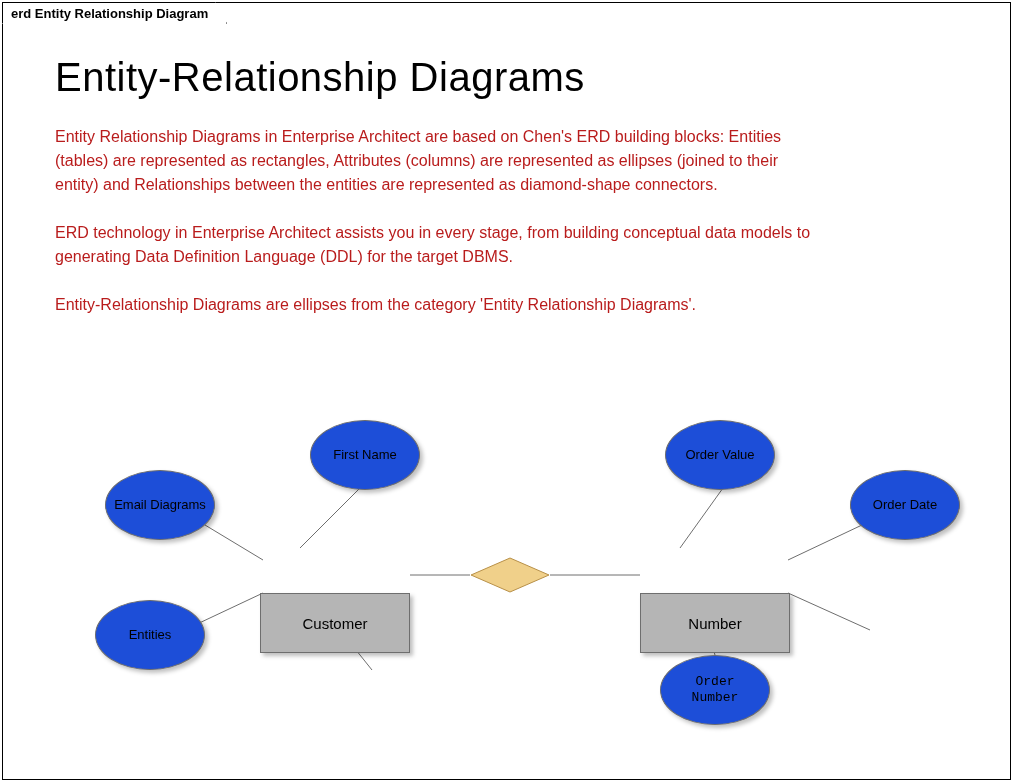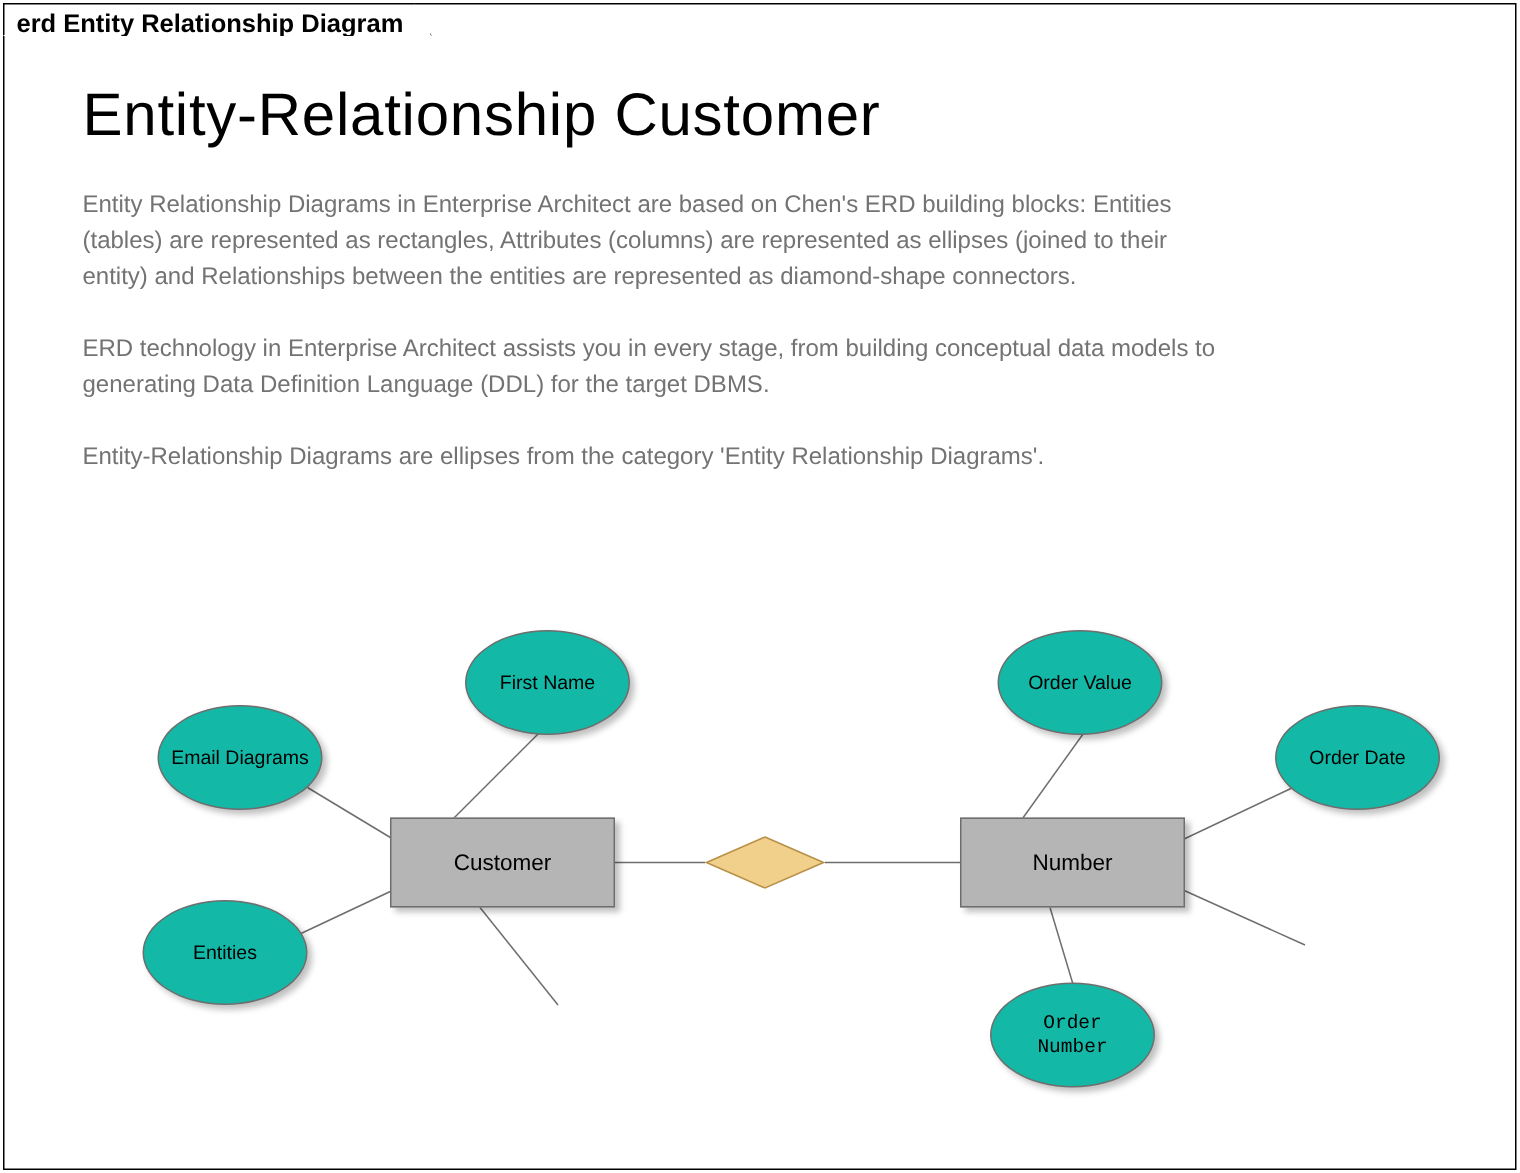--- a/index.html
+++ b/index.html
@@ -16,67 +16,68 @@
       width: 1009px; height: 778px;
       border: 1px solid #000;
     }
     .tab {
       position: absolute;
       left: -1px; top: -1px;
       height: 22px;
       background: #fff;
       border: 1px solid #000;
       border-bottom: 1px solid #fff;
-      font-size: 17px;
+      font-size: 13px;
       font-weight: bold;
       padding: 3px 18px 3px 8px;
       clip-path: polygon(0 0, calc(100% - 12px) 0, 100% 100%, 0 100%);
     }
     .content {
       position: absolute;
       left: 55px; top: 55px;
       width: 900px;
     }
     .title {
       font-size: 40px;
       font-weight: 400;
       margin-bottom: 25px;
       letter-spacing: 0.5px;
     }
     .para {
       font-size: 16px;
       line-height: 1.5;
       margin-bottom: 24px;
       max-width: 760px;
-      color: #737373;
+      color: #b91c1c;
     }
     .diagram-area {
       position: absolute;
       left: 0; top: 0;
       width: 1013px; height: 782px;
       pointer-events: none;
     }
     .shape {
       position: absolute;
       pointer-events: auto;
     }
     .entity {
       width: 150px; height: 60px;
       background: #b5b5b5;
       border: 1px solid #6e6e6e;
       display: flex;
       align-items: center;
       justify-content: center;
       font-size: 15px;
       box-shadow: 3px 3px 4px rgba(0,0,0,0.25);
+      margin-top: 48px;
     }
     .attr {
       width: 110px; height: 70px;
       border-radius: 50%;
-      background: #14b8a6;
+      background: #1d4ed8;
       border: 1px solid #6e6e6e;
       display: flex;
       align-items: center;
       justify-content: center;
       font-size: 13px;
       text-align: center;
       line-height: 1.2;
       box-shadow: 3px 3px 4px rgba(0,0,0,0.25);
       padding: 0 8px;
     }
@@ -92,21 +93,21 @@
     }
   </style>
 </head>
 <body>
 
 <div class="frame">
   <div class="tab">erd Entity Relationship Diagram</div>
 </div>
 
 <div class="content">
-  <h1 class="title">Entity-Relationship Customer</h1>
+  <h1 class="title">Entity-Relationship Diagrams</h1>
   <p class="para">Entity Relationship Diagrams in Enterprise Architect are based on Chen's ERD building blocks: Entities (tables) are represented as rectangles, Attributes (columns) are represented as ellipses (joined to their entity) and Relationships between the entities are represented as diamond-shape connectors.</p>
   <p class="para">ERD technology in Enterprise Architect assists you in every stage, from building conceptual data models to generating Data Definition Language (DDL) for the target DBMS.</p>
   <p class="para">Entity-Relationship Diagrams are ellipses from the category 'Entity Relationship Diagrams'.</p>
 </div>
 
 <svg class="lines">
   <g stroke="#6e6e6e" stroke-width="1" fill="none">
     <line x1="410" y1="575" x2="470" y2="575"></line>
     <line x1="550" y1="575" x2="640" y2="575"></line>
     <line x1="300" y1="548" x2="365" y2="483"></line>

